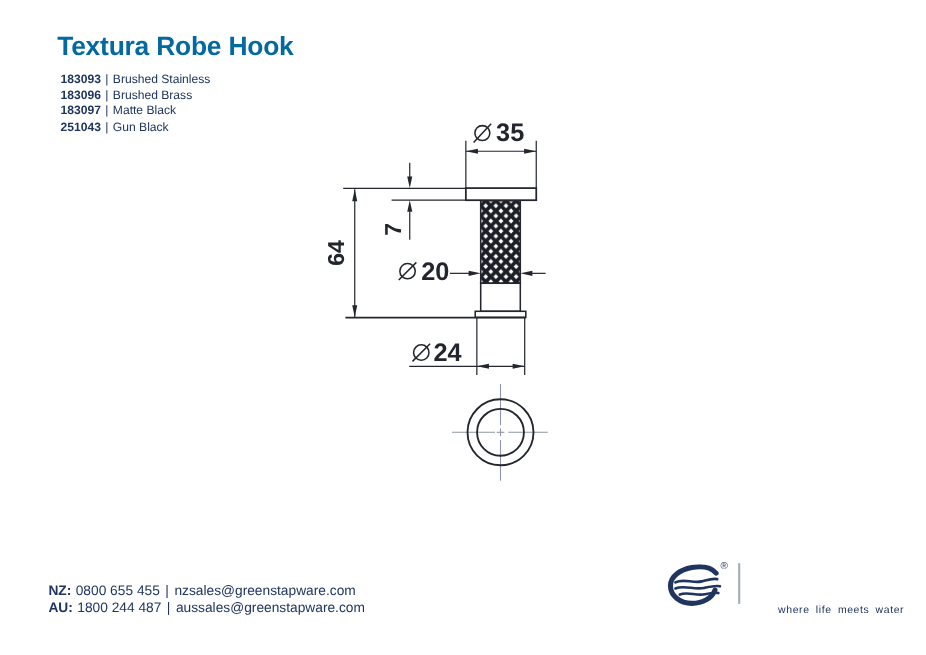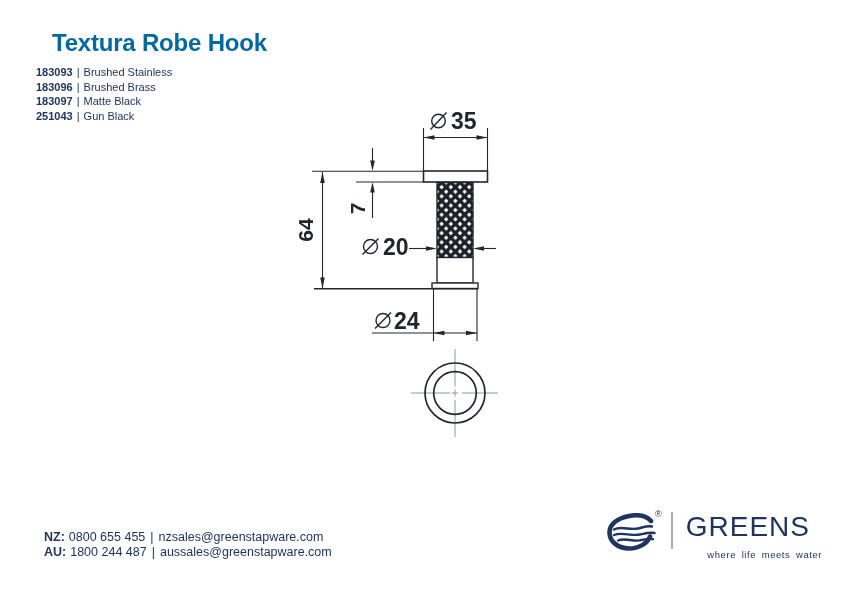--- a/index.html
+++ b/index.html
@@ -9,21 +9,21 @@
     font-family:"Liberation Sans", sans-serif;
     -webkit-font-smoothing:antialiased;
   }
 
   
   .header{position:absolute;left:36px;top:30px;}
   .page-title{
     font-size:24px;font-weight:bold;letter-spacing:-0.2px;
     color:#0369a1;margin:0 0 9px 16px;line-height:26px;
   }
-  .product-list{font-size:11px;line-height:14.6px;color:#1f3560;}
+  .product-list{font-size:11px;line-height:14.6px;color:#1f3560;margin-left:19px;}
   .product-row{white-space:nowrap;}
   .product-code{font-weight:bold;}
   .product-sep{margin:0 4px;font-weight:normal;}
 
   
   .drawing-svg{position:absolute;left:0;top:0;}
   .dim-num{
     font-family:"Liberation Sans", sans-serif;
     font-weight:bold;font-size:23px;fill:#22252d;
   }
@@ -185,15 +185,14 @@
   <svg class="g-mark" width="52" height="40" viewBox="0 0 52 40">
     <g fill="none" stroke="#1f3560" stroke-linecap="round">
       <path d="M45,8 C40,2.5 31,1.5 23,3 C12,5 3.5,11 3.5,19.5 C3.5,28.5 12,35.5 23,35.5 C33,35.5 41.5,30.5 44,23.5" stroke-width="4.6"></path>
       <path d="M8,16.5 C15,12.5 24,17.5 32,15.5 C38,14 42,12.5 46,13.5" stroke-width="2.4"></path>
       <path d="M8,22 C16,18.5 25,23.5 34,21.5 C40,20.2 44.5,19 48.5,20" stroke-width="2.4"></path>
       <path d="M12,27.5 C19,24.5 27,29 35,27.2 C40,26 44,25.2 47,26.2" stroke-width="2.4"></path>
     </g>
   </svg>
   <span class="reg-mark">®</span>
   <div class="brand-divider"></div>
-  <div class="brand-name">GREENS</div>
   <div class="brand-tagline">where life meets water</div>
 </div>
 
 </body></html>

